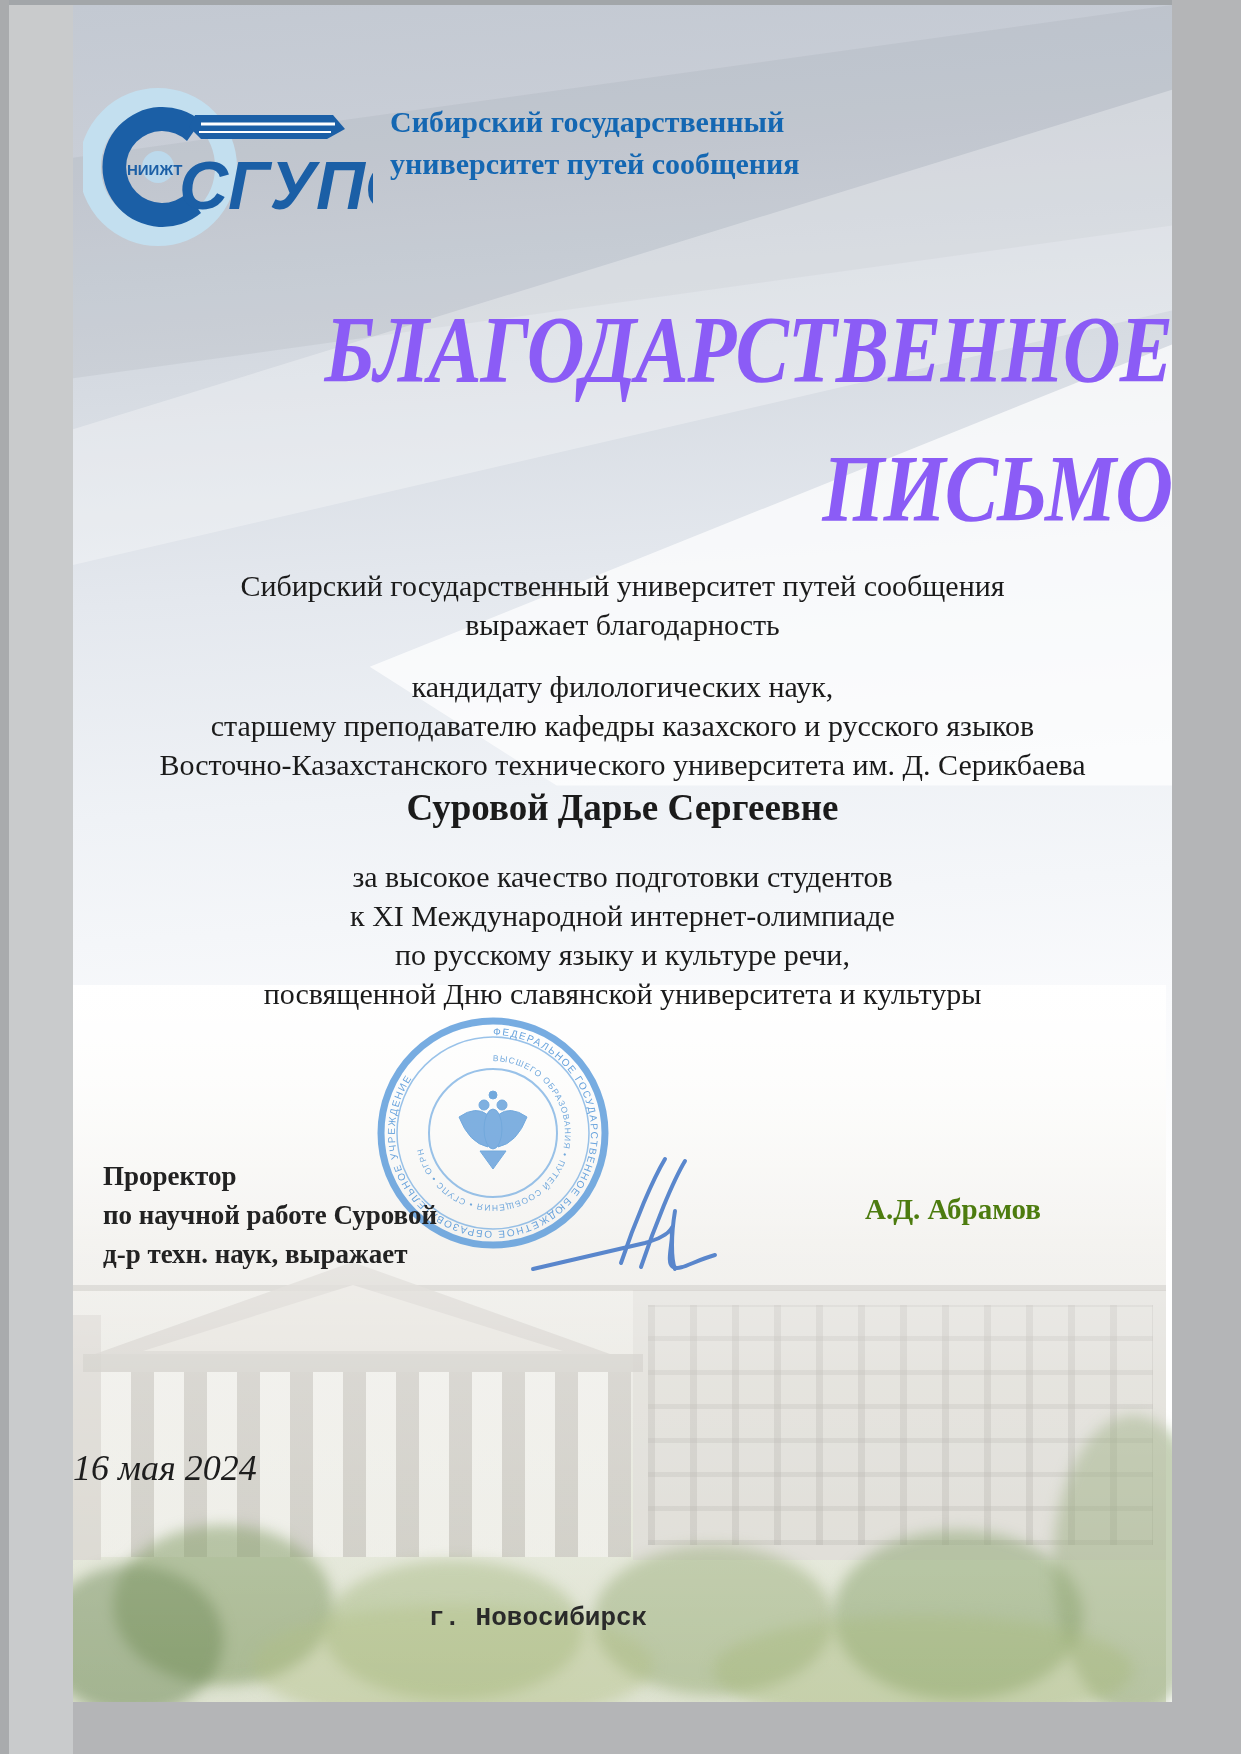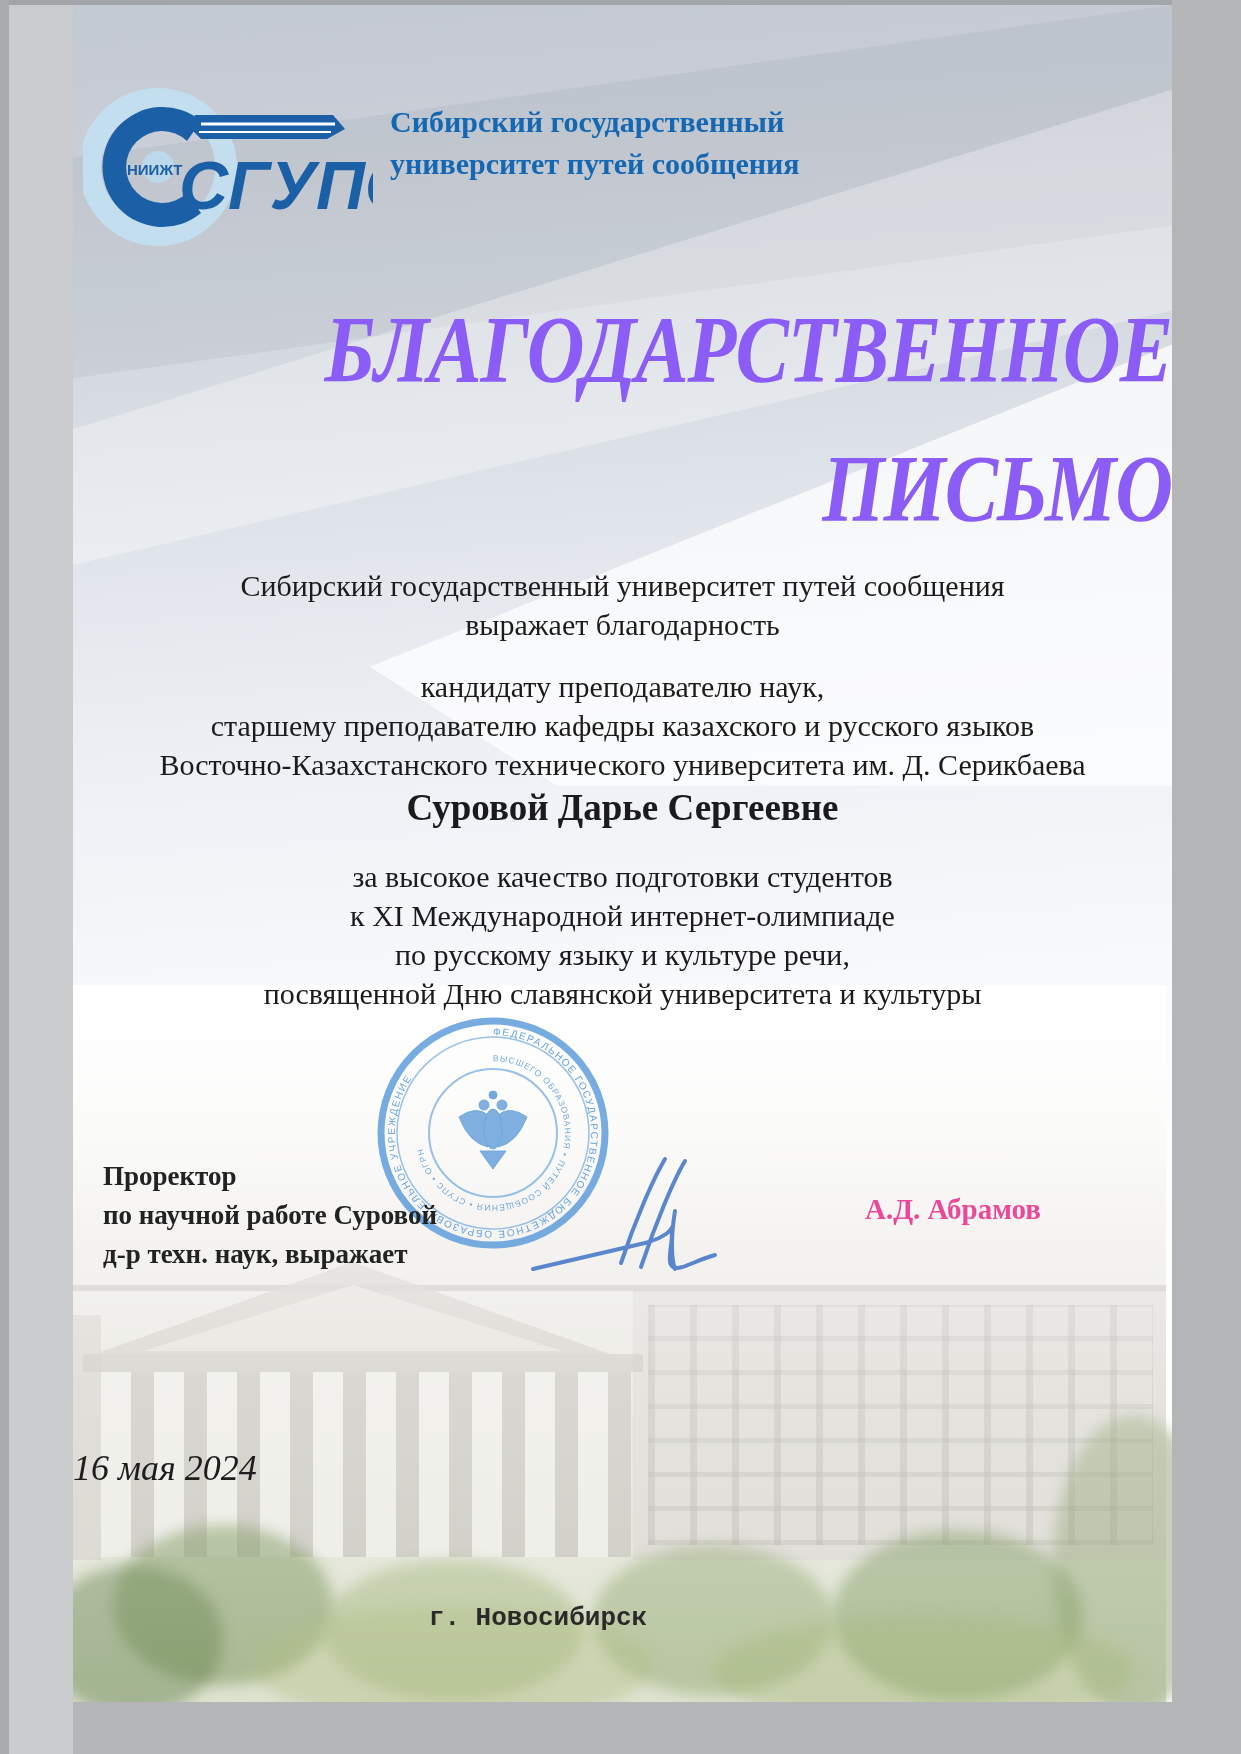--- a/index.html
+++ b/index.html
@@ -61,21 +61,21 @@
 
   
   .para{position:absolute;left:0;width:100%;text-align:center;color:#1b1b1b;font-size:30px;line-height:39px;}
   .p-intro{top:561px;}
   .p-recipient{top:662px;}
   .p-name{top:783px;font-weight:bold;font-size:37px;}
   .p-reason{top:852px;}
 
   
   .sig-block{position:absolute;left:30px;top:1152px;color:#222;font-weight:bold;font-size:27px;line-height:39px;white-space:nowrap;z-index:6;}
-  .signer{position:absolute;left:700px;top:1188px;width:360px;text-align:center;color:#ec4899;font-weight:bold;font-size:29px;z-index:6;}
+  .signer{position:absolute;left:700px;top:1188px;width:360px;text-align:center;color:#4d7c0f;font-weight:bold;font-size:29px;z-index:6;}
   .stamp{position:absolute;left:300px;top:1008px;z-index:5;opacity:.85;}
   .autograph{position:absolute;left:452px;top:1146px;z-index:6;}
 
   .date-line{position:absolute;left:0;top:1442px;width:1000px;text-align:left;color:#1d1d1d;
     font-style:italic;font-size:36px;z-index:6;}
   .city-line{position:absolute;left:0;top:1598px;width:930px;text-align:center;color:#2a2a2a;
     font-weight:bold;font-size:26px;z-index:6;font-family:Liberation Mono, monospace;}
 </style>
 </head>
 <body>
@@ -131,21 +131,21 @@
       <span class="tline">БЛАГОДАРСТВЕННОЕ</span>
       <span class="tline tline2">ПИСЬМО</span>
     </div>
 
     <div class="para p-intro">
       <span>Сибирский государственный университет путей сообщения</span><br>
       <span>выражает благодарность</span>
     </div>
 
     <div class="para p-recipient">
-      <span>кандидату преподавателю  наук,</span><br>
+      <span>кандидату филологических  наук,</span><br>
       <span>старшему преподавателю кафедры казахского и русского языков</span><br>
       <span>Восточно-Казахстанского технического университета им. Д. Серикбаева</span>
     </div>
 
     <div class="para p-name">Суровой Дарье Сергеевне</div>
 
     <div class="para p-reason">
       <span>за высокое качество подготовки студентов</span><br>
       <span>к XI Международной интернет-олимпиаде</span><br>
       <span>по русскому языку и культуре речи,</span><br>

